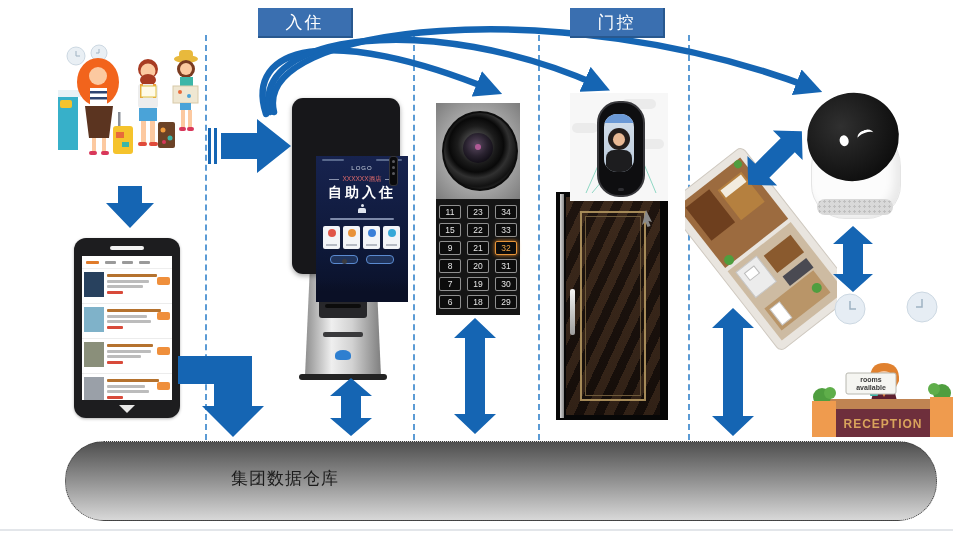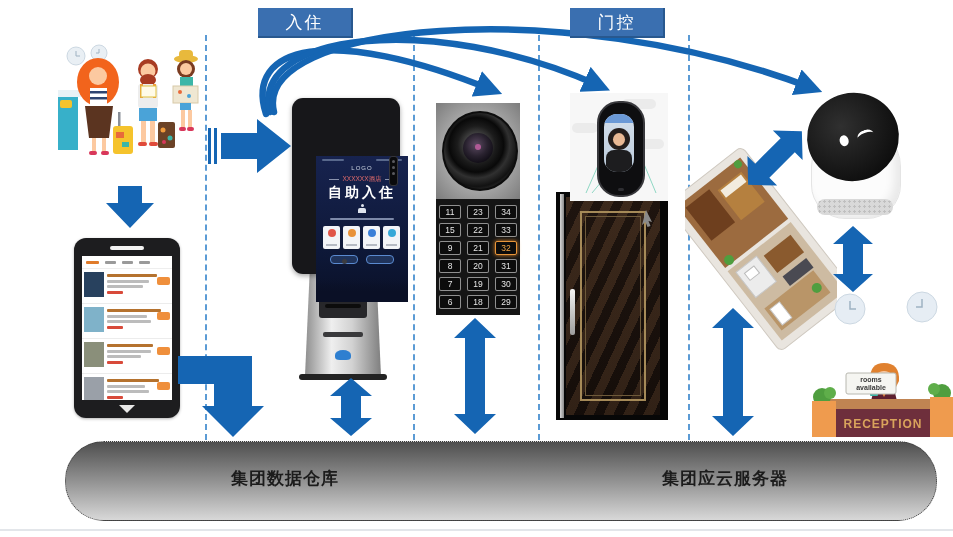--- a/index.html
+++ b/index.html
@@ -122,21 +122,21 @@
   
   .roomsvg{position:absolute;left:685px;top:148px;width:152px;height:202px;z-index:2;}
   .recsvg{position:absolute;left:812px;top:287px;width:141px;height:150px;z-index:2;}
   .travsvg{position:absolute;left:58px;top:42px;width:150px;height:140px;z-index:2;}
 
   
   .bar{position:absolute;left:65px;top:441px;width:870px;height:78px;border-radius:39px;
     background:linear-gradient(180deg,#4f4f4f 0%,#8f8f8f 48%,#d8d8d8 100%);
     border:1px dotted #3a3a3a;z-index:2;}
   .bartext{position:absolute;top:466px;height:26px;line-height:26px;text-align:center;
-    font-size:17px;font-weight:bold;color:#1c1c1c;z-index:4;letter-spacing:1px;}
+    font-size:17px;font-weight:normal;color:#1c1c1c;z-index:4;letter-spacing:1px;}
   .circle{position:absolute;left:415px;top:423px;width:128px;height:110px;border-radius:50%;
     background:radial-gradient(circle at 35% 28%,#2aa0e8 0%,#0f78c8 45%,#0a5da6 100%);
     border:2px solid #1d1d1d;z-index:5;display:flex;align-items:center;justify-content:center;
     color:#fff;font-size:17px;font-weight:bold;letter-spacing:1px;}
   .slide-line{position:absolute;left:0;top:529px;width:953px;height:2px;background:#e3e6ea;z-index:0;}
 </style>
 </head>
 <body>
 
 <div class="stage">
@@ -425,16 +425,15 @@
     <polygon points="351,378 372,396 361,396 361,418 372,418 351,436 330,418 341,418 341,396 330,396" fill="#1565b3"></polygon>
     <polygon points="475,318 496,338 485,338 485,414 496,414 475,434 454,414 465,414 465,338 454,338" fill="#1565b3"></polygon>
     <polygon points="733,308 754,328 743,328 743,416 754,416 733,436 712,416 723,416 723,328 712,328" fill="#1565b3"></polygon>
     <polygon points="853,226 873,244 863,244 863,274 873,274 853,292 833,274 843,274 843,244 833,244" fill="#1565b3"></polygon>
     <polygon points="775,120 796,140 785,140 785,176 796,176 775,196 754,176 765,176 765,140 754,140" fill="#1565b3" transform="rotate(45 775 158)"></polygon>
     <polygon points="646,210 652,222 648.5,221 650.5,226 647.5,227 645.5,222 642,225" fill="#8a8a8a"></polygon>
   </svg>
 
   <div class="bar"></div>
   <div class="bartext" style="left:160px;width:250px">集团数据仓库</div>
-  <div class="bartext" style="left:600px;width:250px">集团应云服务器</div>
 
   <div class="slide-line"></div>
 </div>
 
 </body></html>

